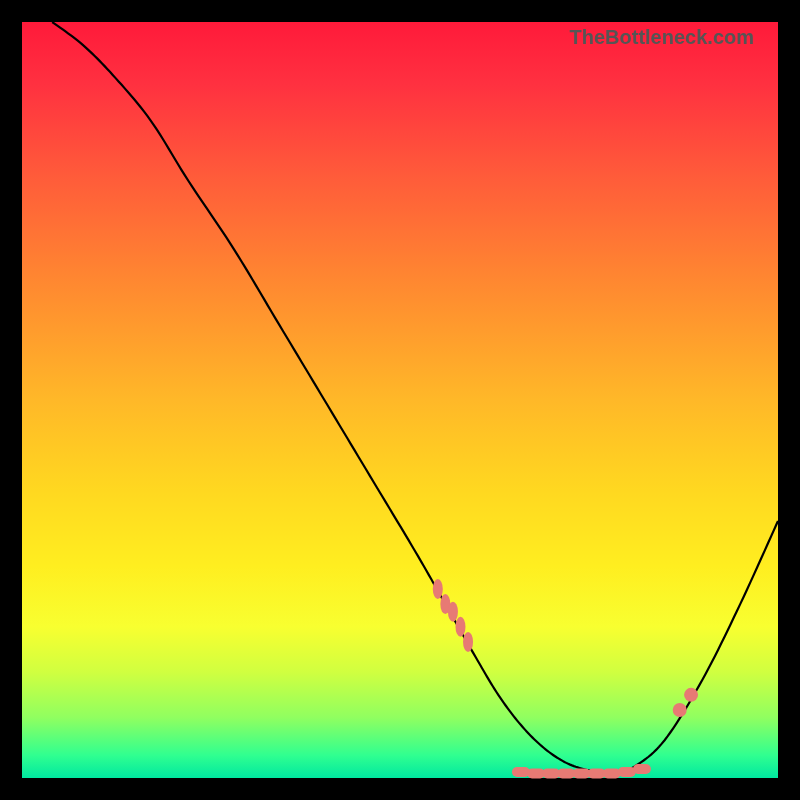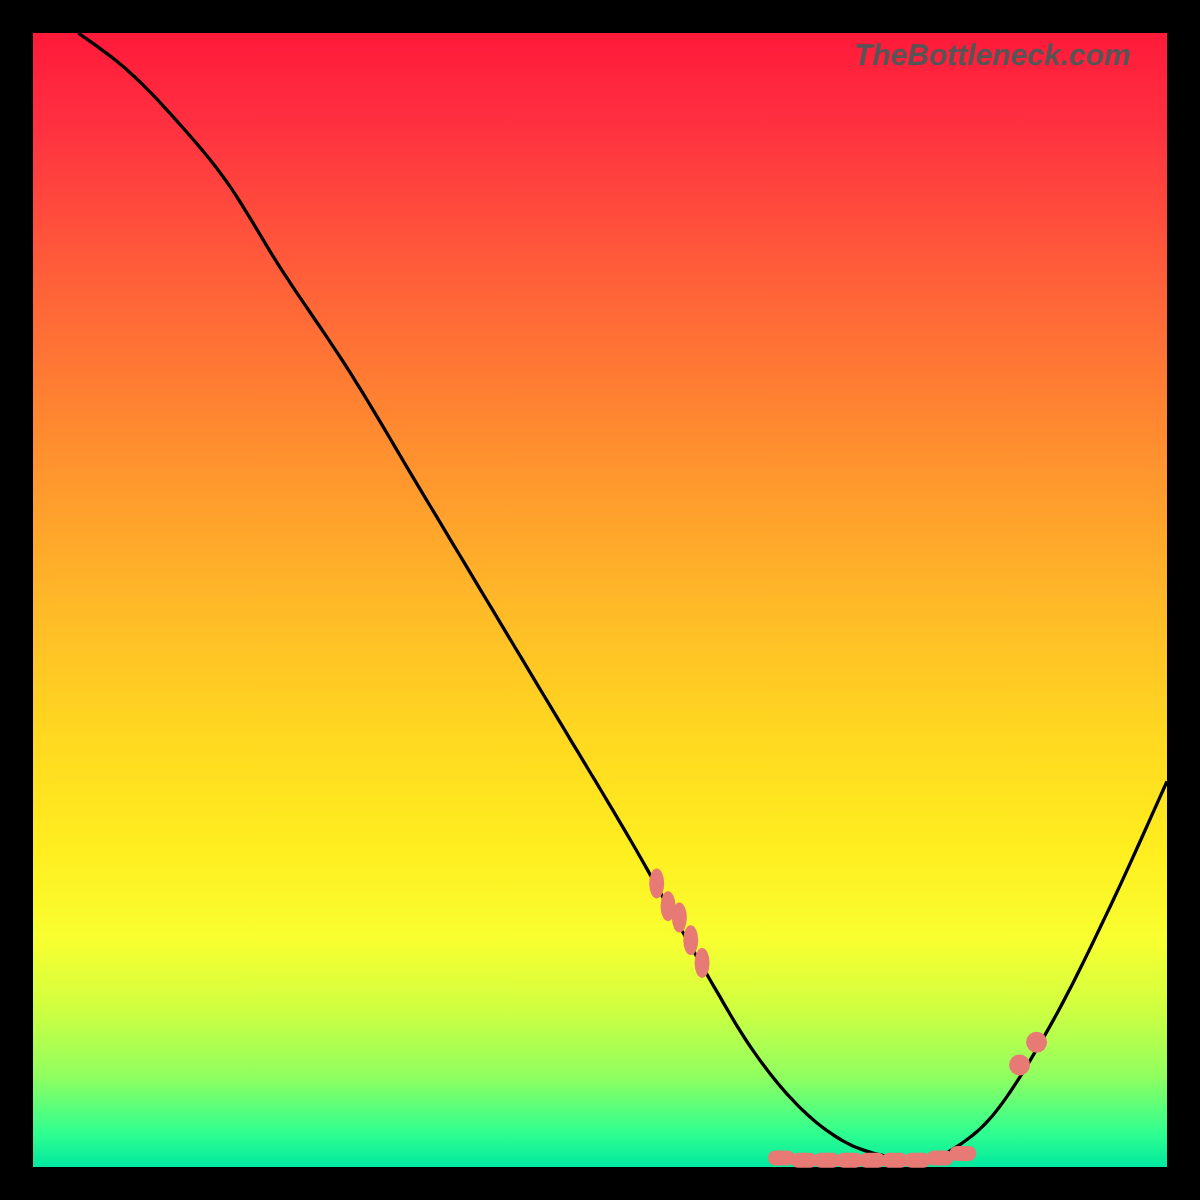--- a/index.html
+++ b/index.html
@@ -17,21 +17,20 @@
       #ff5a3a 20%,
       #ff8a30 35%,
       #ffb828 50%,
       #ffd820 62%,
       #ffee20 72%,
       #f8ff30 80%,
       #d0ff40 86%,
       #90ff60 92%,
       #30ff90 97%,
       #00e8a0 100%);
-    font-style: italic;
   }
   .attribution {
     position: absolute;
     top: 4px; right: 24px;
     font-family: Arial, Helvetica, sans-serif;
     font-size: 20px;
     font-weight: bold;
     color: #555;
   }
   svg.curve {

